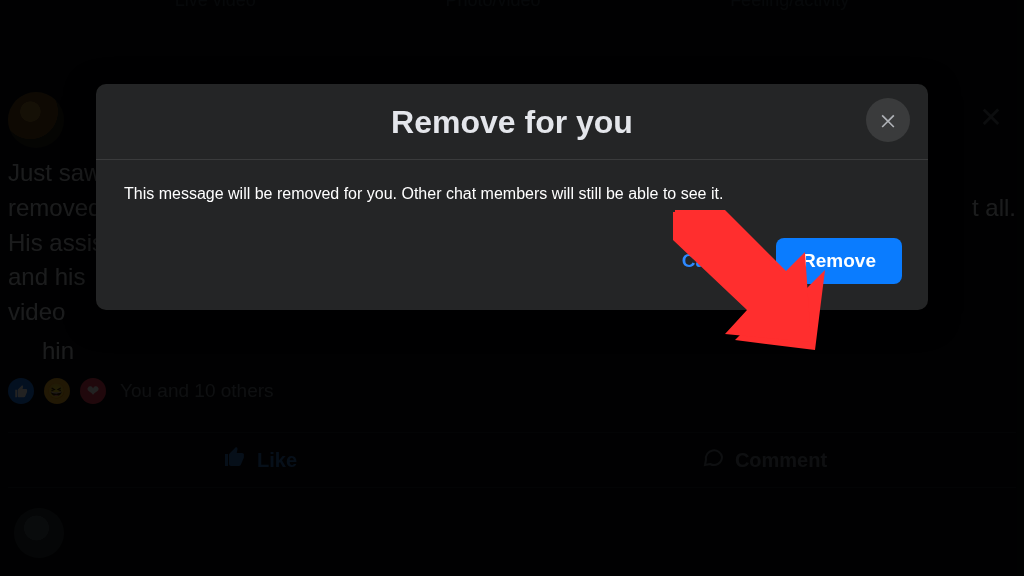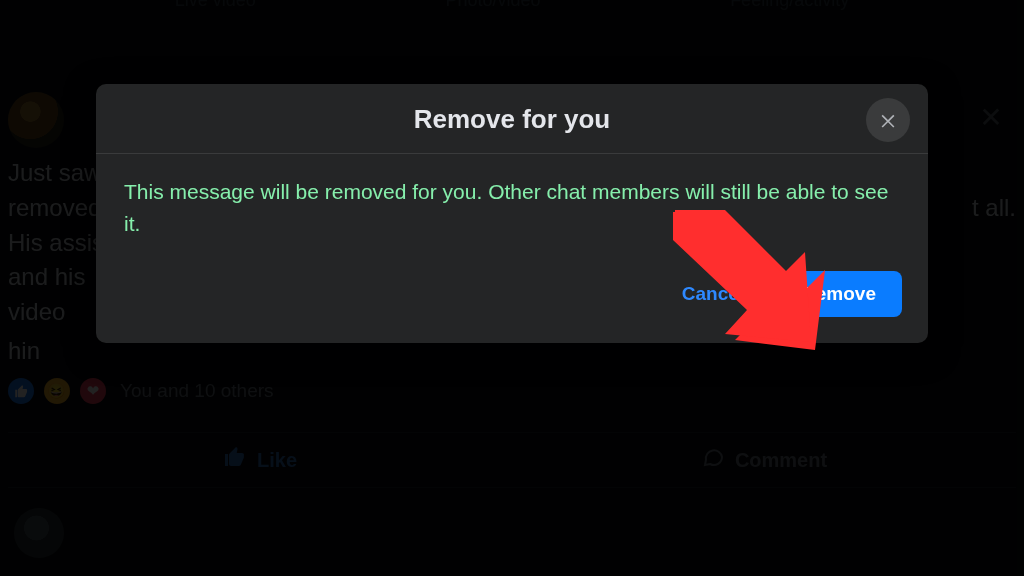--- a/index.html
+++ b/index.html
@@ -44,21 +44,21 @@
     .avatar-small {
       width: 56px; height: 56px; border-radius: 50%;
       background: radial-gradient(circle at 40% 35%, #a37b2e 0 20%, #6c4a1d 21% 55%, #2b261a 56% 100%);
     }
 
     .post-body {
       font-size: 24px;
       line-height: 1.45;
       color: #cfd5dc;
     }
-    .post-body .last { display:inline-block; margin-top:4px; }
+    .post-body .last { display:inline-block; margin-top:4px; margin-left: 34px; }
 
     .reactions-row {
       position: absolute;
       top: 378px; left: 8px;
       display: flex; align-items: center; gap: 10px;
     }
     .react { width: 26px; height: 26px; border-radius: 50%; display:inline-flex; align-items:center; justify-content:center; font-size:15px; color:#fff; }
     .react-like { background:#1877f2; }
     .react-laugh { background:#f7b125; }
     .react-love { background:#f33e58; }
@@ -117,39 +117,39 @@
     }
 
     .dialog-header {
       position: relative;
       padding: 20px 70px 18px;
       text-align: center;
       border-bottom: 1px solid #3a3b3c;
     }
     .dialog-title {
       color: #e4e6eb;
-      font-size: 26px;
+      font-size: 32px;
       font-weight: 700;
     }
 
     .dialog-close {
       position: absolute;
       top: 14px; right: 18px;
       width: 44px; height: 44px;
       border-radius: 50%;
       background: #3a3b3c;
       display:flex; align-items:center; justify-content:center;
       cursor: pointer;
     }
     .dialog-close svg { width: 20px; height: 20px; fill:#b0b3b8; }
 
     .dialog-body {
       padding: 22px 28px 8px;
-      color: #86efac;
-      font-size: 21px;
+      color: #ffffff;
+      font-size: 16px;
       line-height: 1.5;
     }
 
     .dialog-footer {
       display: flex;
       justify-content: flex-end;
       align-items: center;
       gap: 14px;
       padding: 24px 26px 26px;
     }

